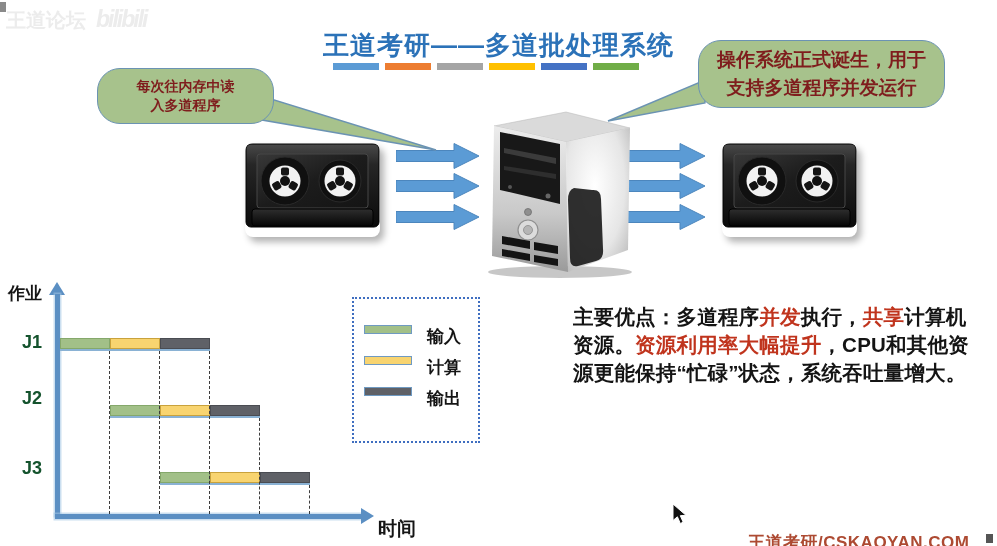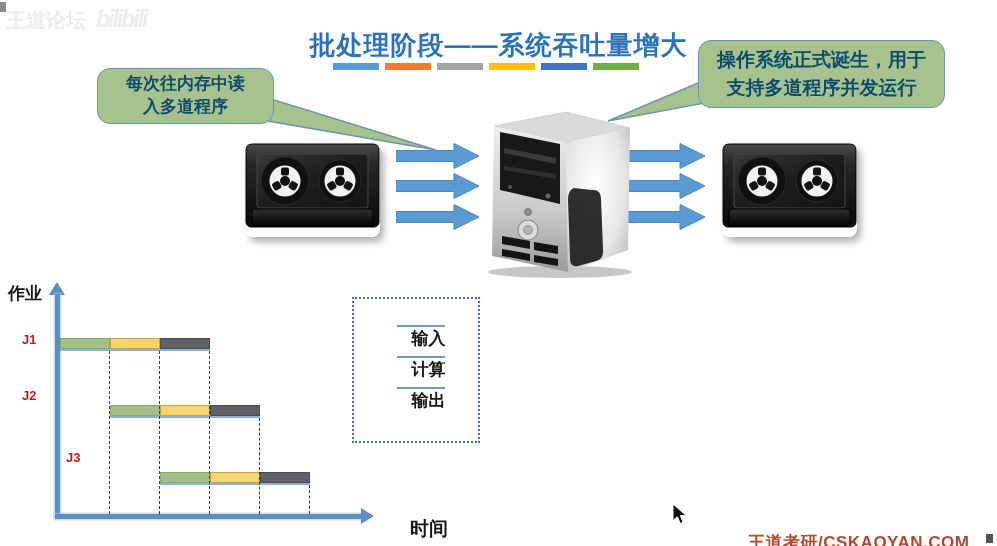--- a/index.html
+++ b/index.html
@@ -13,50 +13,50 @@
   .corner-artifact{left:0;top:2px;width:6px;height:10px;background:#8a8a8a;}
   .corner-artifact2{left:986px;top:534px;width:7px;height:9px;background:#555;}
   .wm-bottom{left:748px;top:531px;color:#ad4a32;font-weight:bold;font-size:17px;letter-spacing:.5px;white-space:nowrap;}
 
   
   .title{left:0;right:0;top:28px;text-align:center;color:#2b72b8;font-size:26px;font-weight:bold;letter-spacing:1px;}
   .dashes{left:333px;top:63px;display:flex;gap:6px;}
   .dashes .dash{width:46px;height:7px;}
 
   
-  .bubble{background:#a7c28c;border:1.5px solid #6b93b3;border-radius:13px;display:flex;align-items:center;justify-content:center;
-          text-align:center;color:#0c4a6e;font-weight:bold;white-space:pre-line;z-index:3;}
-  .bubble.left{left:97px;top:68px;width:175px;height:54px;font-size:17px;line-height:1.35;}
+  .bubble{background:#a7c28c;border:1.5px solid #6b93b3;border-radius:23px;display:flex;align-items:center;justify-content:center;
+          text-align:center;color:#7f1d1d;font-weight:bold;white-space:pre-line;z-index:3;}
+  .bubble.left{left:97px;top:68px;width:175px;height:54px;font-size:14px;line-height:1.35;}
   .bubble.right{left:698px;top:40px;width:245px;height:66px;font-size:19px;line-height:1.5;}
   #tails{left:0;top:0;width:997px;height:546px;pointer-events:none;z-index:2;}
 
   
   .tape{width:135px;height:94px;border-radius:8px;box-shadow:4px 5px 7px rgba(0,0,0,.30);}
   .tape.left{left:245px;top:143px;}
   .tape.right{left:722px;top:143px;}
   .tower{left:478px;top:100px;width:162px;height:180px;z-index:1;}
   .flow-arrow{width:84px;height:26px;}
 
   
   #gantt{left:8px;top:282px;width:445px;height:264px;}
   .axis-y{position:absolute;left:47px;top:12px;width:5px;height:222px;background:var(--axis);box-shadow:0 0 0 1.5px rgba(160,196,228,.55);}
   .axis-y-head{position:absolute;left:41px;top:0;width:0;height:0;border-left:8.5px solid transparent;border-right:8.5px solid transparent;border-bottom:13px solid var(--axis);}
   .axis-x{position:absolute;left:47px;top:232px;width:308px;height:5px;background:var(--axis);box-shadow:0 0 0 1.5px rgba(160,196,228,.55);}
   .axis-x-head{position:absolute;left:353px;top:226px;width:0;height:0;border-top:8.5px solid transparent;border-bottom:8.5px solid transparent;border-left:13px solid var(--axis);}
   .gantt-ylabel{position:absolute;left:0;top:0;font-size:17px;font-weight:600;color:#151515;}
-  .gantt-xlabel{position:absolute;left:370px;top:234px;font-size:19px;font-weight:600;color:#151515;margin-left:32px;}
-  .gantt-job-label{position:absolute;font-size:13px;font-weight:bold;color:#b91c1c;}
+  .gantt-xlabel{position:absolute;left:370px;top:234px;font-size:19px;font-weight:600;color:#151515;}
+  .gantt-job-label{position:absolute;font-size:18px;font-weight:bold;color:#14532d;}
   .gantt-bar{position:absolute;box-sizing:border-box;}
   .gantt-underline{position:absolute;height:2px;background:#8ab2d4;}
   .gantt-gridline{position:absolute;width:0;border-left:1.5px dashed #3c3c3c;}
 
   
   .legend{left:352px;top:297px;width:128px;height:146px;border:2.5px dotted #3f6ec0;background:#fff;box-sizing:border-box;padding:9px 0 0 10px;}
   .legend-title{font-size:18px;font-weight:bold;color:#151515;margin-left:8px;}
-  .legend-item{display:flex;align-items:center;margin-top:17px;height:14px;flex-direction:column;}
+  .legend-item{display:flex;margin-top:17px;height:14px;}
   .legend-swatch{width:48px;height:9px;border:1px solid #6f9ac2;box-sizing:border-box;}
   .legend-label{margin-left:15px;font-size:17px;font-weight:bold;color:#151515;}
 
   
   .note{color:#141414;font-weight:600;font-size:20.5px;width:402px;letter-spacing:.2px;}
   .note .red{color:var(--red);}
   .note.adv{left:573px;top:303px;line-height:28px;}
   .note.dis{left:573px;top:401px;line-height:26px;}
 
   .cursor{left:672px;top:503px;width:15px;height:22px;z-index:5;}
@@ -65,21 +65,21 @@
 <body>
 
 <div class="stage">
 
   <div class="abs corner-artifact"></div>
   <div class="abs wm-top">
     <span>王道论坛</span>
     <span class="bili">bilibili</span>
   </div>
 
-  <div class="abs title">批处理阶段——系统吞吐量增大</div>
+  <div class="abs title">王道考研——多道批处理系统</div>
   <div class="abs dashes" id="title-dashes">
       <div class="dash" style="background: rgb(91, 155, 213);"></div>
       <div class="dash" style="background: rgb(237, 125, 49);"></div>
       <div class="dash" style="background: rgb(165, 165, 165);"></div>
       <div class="dash" style="background: rgb(255, 192, 0);"></div>
       <div class="dash" style="background: rgb(68, 114, 196);"></div>
       <div class="dash" style="background: rgb(112, 173, 71);"></div>
     </div>
 
   <svg id="tails" class="abs">
@@ -224,21 +224,21 @@
   <div class="gantt-job-label" style="left: 14px; top: 50px;">J1</div>
       <div class="gantt-bar" style="left: 52px; top: 56px; width: 50px; height: 11px; background: rgb(162, 192, 136); border: 1px solid rgb(133, 168, 107);"></div>
       <div class="gantt-bar" style="left: 102px; top: 56px; width: 50px; height: 11px; background: rgb(248, 212, 112); border: 1px solid rgb(201, 162, 60);"></div>
       <div class="gantt-bar" style="left: 152px; top: 56px; width: 50px; height: 11px; background: rgb(95, 97, 103); border: 1px solid rgb(74, 76, 82);"></div>
       <div class="gantt-underline" style="left: 52px; top: 67px; width: 150px;"></div>
       <div class="gantt-job-label" style="left: 14px; top: 106px;">J2</div>
       <div class="gantt-bar" style="left: 102px; top: 123px; width: 50px; height: 11px; background: rgb(162, 192, 136); border: 1px solid rgb(133, 168, 107);"></div>
       <div class="gantt-bar" style="left: 152px; top: 123px; width: 50px; height: 11px; background: rgb(248, 212, 112); border: 1px solid rgb(201, 162, 60);"></div>
       <div class="gantt-bar" style="left: 202px; top: 123px; width: 50px; height: 11px; background: rgb(95, 97, 103); border: 1px solid rgb(74, 76, 82);"></div>
       <div class="gantt-underline" style="left: 102px; top: 134px; width: 150px;"></div>
-      <div class="gantt-job-label" style="left: 14px; top: 168px; margin-left: 44px;">J3</div>
+      <div class="gantt-job-label" style="left: 14px; top: 176px;">J3</div>
       <div class="gantt-bar" style="left: 152px; top: 190px; width: 50px; height: 11px; background: rgb(162, 192, 136); border: 1px solid rgb(133, 168, 107);"></div>
       <div class="gantt-bar" style="left: 202px; top: 190px; width: 50px; height: 11px; background: rgb(248, 212, 112); border: 1px solid rgb(201, 162, 60);"></div>
       <div class="gantt-bar" style="left: 252px; top: 190px; width: 50px; height: 11px; background: rgb(95, 97, 103); border: 1px solid rgb(74, 76, 82);"></div>
       <div class="gantt-underline" style="left: 152px; top: 201px; width: 150px;"></div>
       <div class="gantt-gridline" style="left: 101px; top: 69px; height: 163px;"></div>
       <div class="gantt-gridline" style="left: 151px; top: 69px; height: 163px;"></div>
       <div class="gantt-gridline" style="left: 201px; top: 69px; height: 163px;"></div>
       <div class="gantt-gridline" style="left: 251px; top: 136px; height: 96px;"></div>
       <div class="gantt-gridline" style="left: 301px; top: 203px; height: 29px;"></div>
     </div>
@@ -253,20 +253,21 @@
           <div class="legend-swatch" style="background: rgb(248, 212, 112);"></div>
           <div class="legend-label">计算</div>
         </div>
         <div class="legend-item">
           <div class="legend-swatch" style="background: rgb(95, 97, 103);"></div>
           <div class="legend-label">输出</div>
         </div>
       </div>
   </div>
 
+  <div class="abs note adv"><span>主要优点：多道程序</span><span class="red">并发</span><span>执行，</span><span class="red">共享</span><span>计算机资源。</span><span class="red">资源利用率大幅提升</span><span>，CPU和其他资源更能保持“忙碌”状态，系统吞吐量增大。</span></div>
 
   <svg class="abs cursor" viewBox="0 0 15 22">
     <path d="M1,1 L1,17.5 L5.4,13.8 L8.3,20.5 L11.2,19.2 L8.3,12.7 L14,12.3 Z" fill="#111" stroke="#fff" stroke-width="1"></path>
   </svg>
 
   <div class="abs wm-bottom">王道考研/CSKAOYAN.COM</div>
   <div class="abs corner-artifact2"></div>
 </div>
 
 </body></html>

